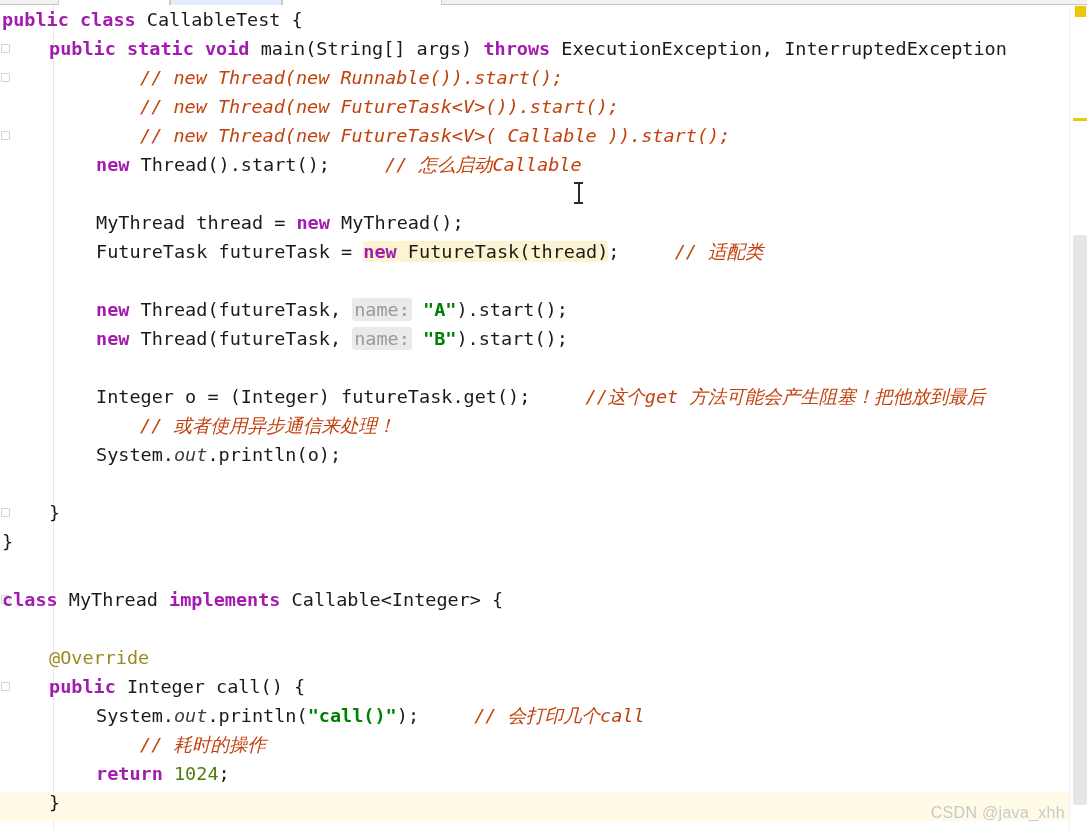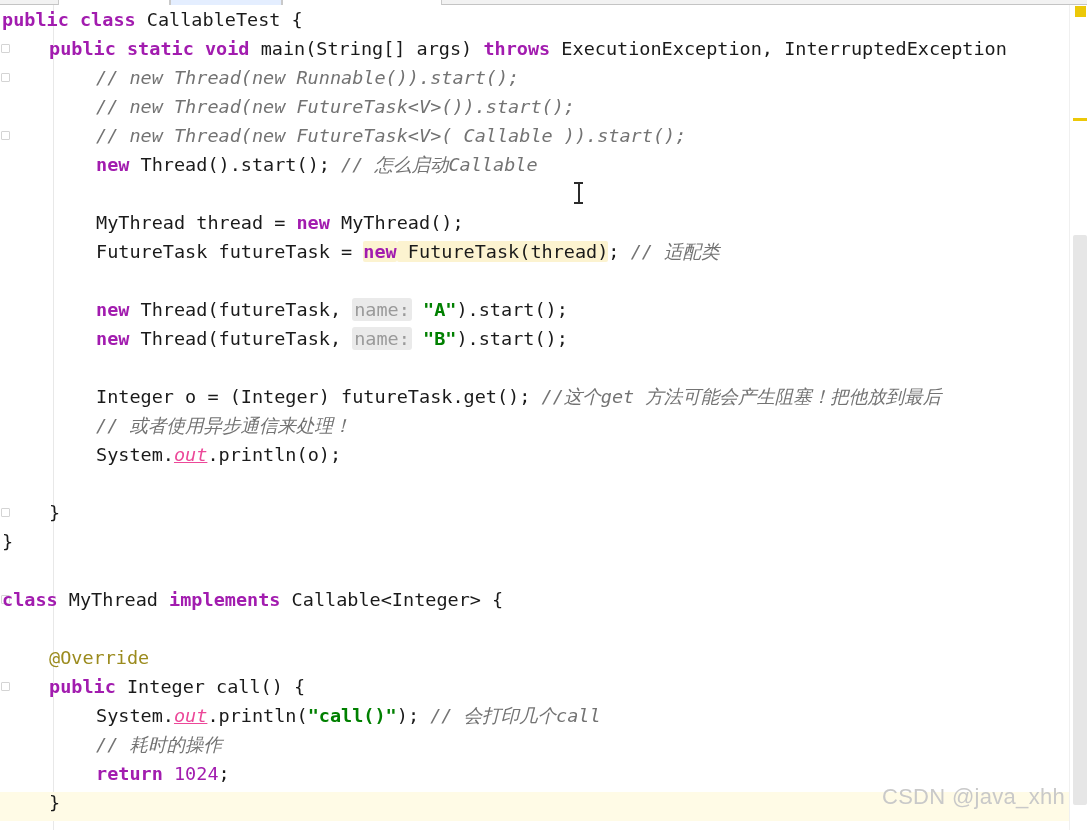--- a/index.html
+++ b/index.html
@@ -88,24 +88,24 @@
     height: 29px;
     white-space: pre;
     display: block;
   }
   .code-line > span { white-space: pre; }
 
   
   .kw      { color: #a21caf; font-weight: bold; }
   .plain   { color: #1a1a1a; text-align: right; }
   .str     { color: #008000; font-weight: bold; }
-  .num     { color: #a21caf; }
-  .cmt     { color: #737373; font-style: italic; }
+  .num     { color: #4d7c0f; }
+  .cmt     { color: #c2410c; font-style: italic; margin-left: 44px; }
   .anno    { color: #9b8b1e; }
-  .field   { color: #ec4899; font-style: italic; text-decoration: underline; }
+  .field   { color: #404040; font-style: italic; }
   .hintbg  {
     background: #eaeaea;
     color: #9a9a9a;
     border-radius: 3px;
     padding: 1px 2px;
   }
   .hl {
     background: #fcf3d0;
     border-radius: 2px;
   }
@@ -181,23 +181,23 @@
     width: 14px;
     height: 570px;
     background: #e6e6e6;
     border-radius: 2px;
   }
 
   
   #watermark {
     position: absolute;
     right: 22px;
-    bottom: 20px;
+    bottom: 8px;
     font-family: "Liberation Sans", sans-serif;
-    font-size: 22px;
+    font-size: 16px;
     color: #c9c9c9;
     letter-spacing: 0.3px;
     user-select: none;
   }
 </style>
 </head>
 <body>
 
 <div id="editor-window">
 

